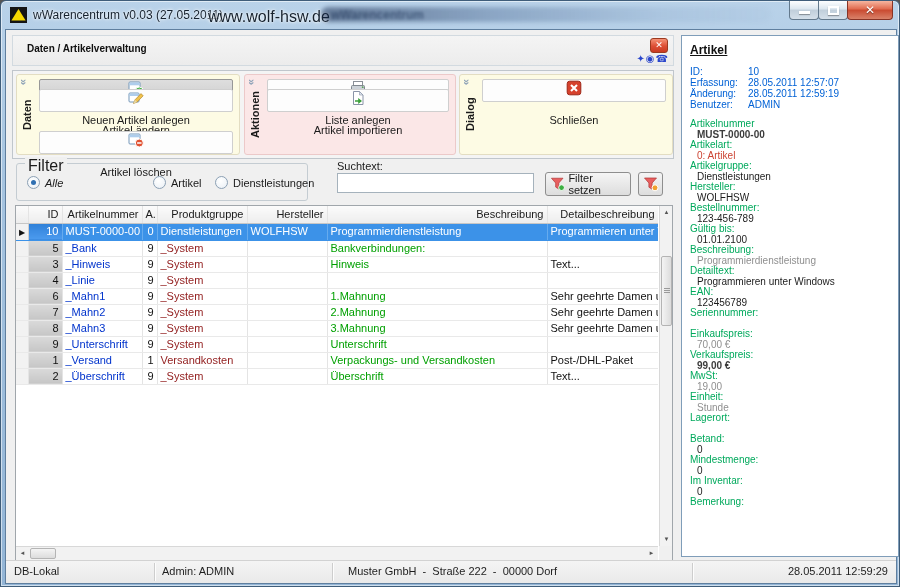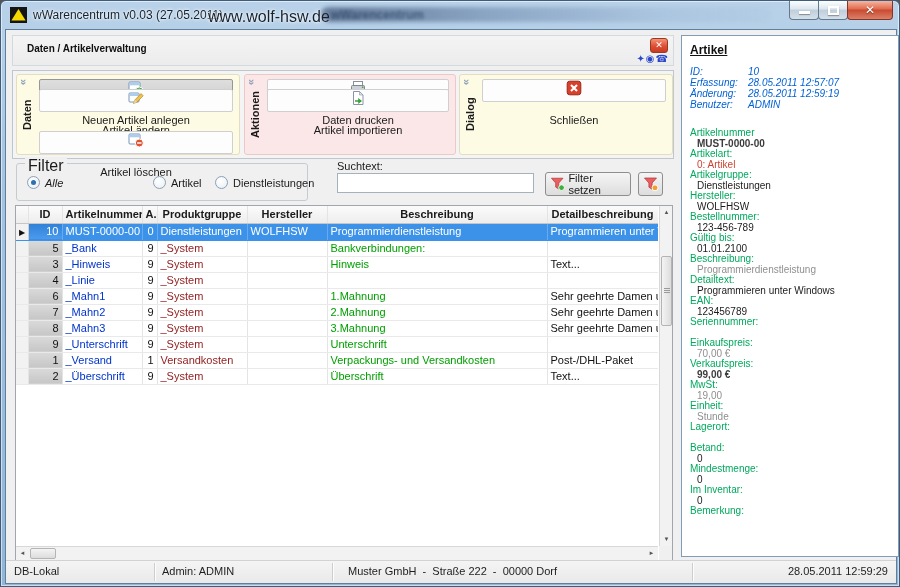--- a/index.html
+++ b/index.html
@@ -96,21 +96,21 @@
     background:linear-gradient(180deg,#f5f5f5,#dddddd); border:1px solid #8e8e8e; border-radius:3px;
     display:flex; align-items:center; justify-content:center; cursor:pointer; }
 
   
   .table-box { position:absolute; left:9px; top:175px; width:658px; height:356px;
     border:1px solid #a0a6ab; background:#fff; }
   .grid-wrap { position:absolute; left:0; top:0; width:642px; height:340px; overflow:hidden; }
   table.grid { border-collapse:collapse; table-layout:fixed; width:642px; font-size:11px; }
   table.grid td, table.grid th { height:16px; line-height:15px; overflow:hidden; white-space:nowrap;
     border-right:1px solid #e4e4e4; border-bottom:1px solid #e9e9e9; padding:0 3px; }
-  table.grid th { height:17px; font-weight:bold; text-align:center; color:#1a1a1a;
+  table.grid th { height:17px; font-weight:normal; text-align:right; color:#1a1a1a;
     background:linear-gradient(180deg,#fbfbfb,#ededed); border-bottom:1px solid #c6c6c6; cursor:pointer; }
   td.c-sel { background:#f2f2f2; border-right:1px solid #cfcfcf; padding:0; text-align:center; }
   td.c-sel .arrow { font-size:8px; color:#111; line-height:15px; }
   td.c-id { background:linear-gradient(180deg,#dadada,#c6c6c6); text-align:right; color:#111;
     border-right:1px solid #b5b5b5; }
   td.c-a { text-align:right; color:#111; }
   td.c-nr { color:#0033cc; }
   td.c-pg { color:#942222; }
   td.c-h { color:#111; }
   td.c-b { color:#00a000; }
@@ -135,21 +135,21 @@
     background:repeating-linear-gradient(180deg,#9a9a9a 0 1px,transparent 1px 2px); }
   .hthumb { position:absolute; left:14px; top:1px; width:26px; height:11px;
     background:linear-gradient(180deg,#f4f4f4,#dcdcdc); border:1px solid #b4b4b4; border-radius:2px; cursor:grab; }
 
   
   .detail-panel { position:absolute; left:675px; top:5px; width:218px; height:522px;
     background:#fff; border:1px solid #7f9db9; padding:7px 8px; overflow:hidden; }
   .detail-title { font-size:12px; font-weight:bold; text-decoration:underline; color:#101010; margin-bottom:9px; }
   .meta-row { font-size:10px; line-height:11px; color:#0061d5; display:flex; }
   .meta-row .ml { width:58px; flex:0 0 auto; }
-  .meta-block { margin-bottom:18px;font-style:italic; }
+  .meta-block { margin-bottom:9px; }
   .fld { font-size:10px; line-height:10.5px; }
   .flabel { color:#00a95c; }
   .fvalue { color:#1c1c1c; padding-left:7px; min-height:10.5px; }
   .fvalue.v-bold { font-weight:bold; color:#3c3c3c; }
   .fvalue.v-red { color:#cc4433; }
   .fvalue.v-gray { color:#8f8f8f; }
 
   
   .statusbar { position:absolute; left:0; bottom:0; width:890px; height:23px;
     background:linear-gradient(180deg,#f4f4f4,#e9e9e9); border-top:1px solid #d2d2d2; font-size:11px; color:#1e1e1e; }
@@ -234,21 +234,21 @@
       <div class="tgroup pink tg-aktionen">
         <span class="chevron">»</span>
         <span class="vlabel">Aktionen</span>
         <div class="tbtn bt1">
           <svg width="16" height="16" viewBox="0 0 16 16">
               <rect x="3.5" y="1.5" width="9" height="4" fill="#fff" stroke="#8a9098"></rect>
               <rect x="1.5" y="5.5" width="13" height="6" rx="1" fill="#ccd2d8" stroke="#80888f"></rect>
               <circle cx="12.7" cy="7.2" r="0.9" fill="#5aa05a"></circle>
               <rect x="3.5" y="9.5" width="9" height="5" fill="#fff" stroke="#8a9098"></rect>
             </svg>
-          <span>Daten drucken</span>
+          <span>Liste anlegen</span>
         </div>
         <div class="tbtn bt2">
           <svg width="16" height="16" viewBox="0 0 16 16">
               <path d="M3.5 1.5h6l3.5 3.5v9.5h-9.5z" fill="#fff" stroke="#8a94a8"></path>
               <path d="M9.5 1.5l3.5 3.5h-3.5z" fill="#dde4ee" stroke="#8a94a8" stroke-width="0.6"></path>
               <path d="M5 10.2h3.2V8L12 11l-3.8 3v-2.2H5z" fill="#3aa03a"></path>
             </svg>
           <span>Artikel importieren</span>
         </div>
       </div>

